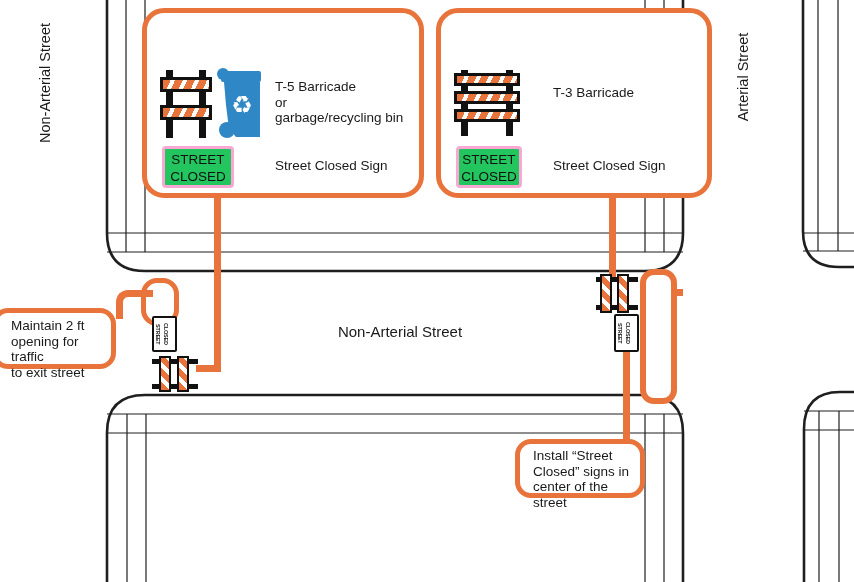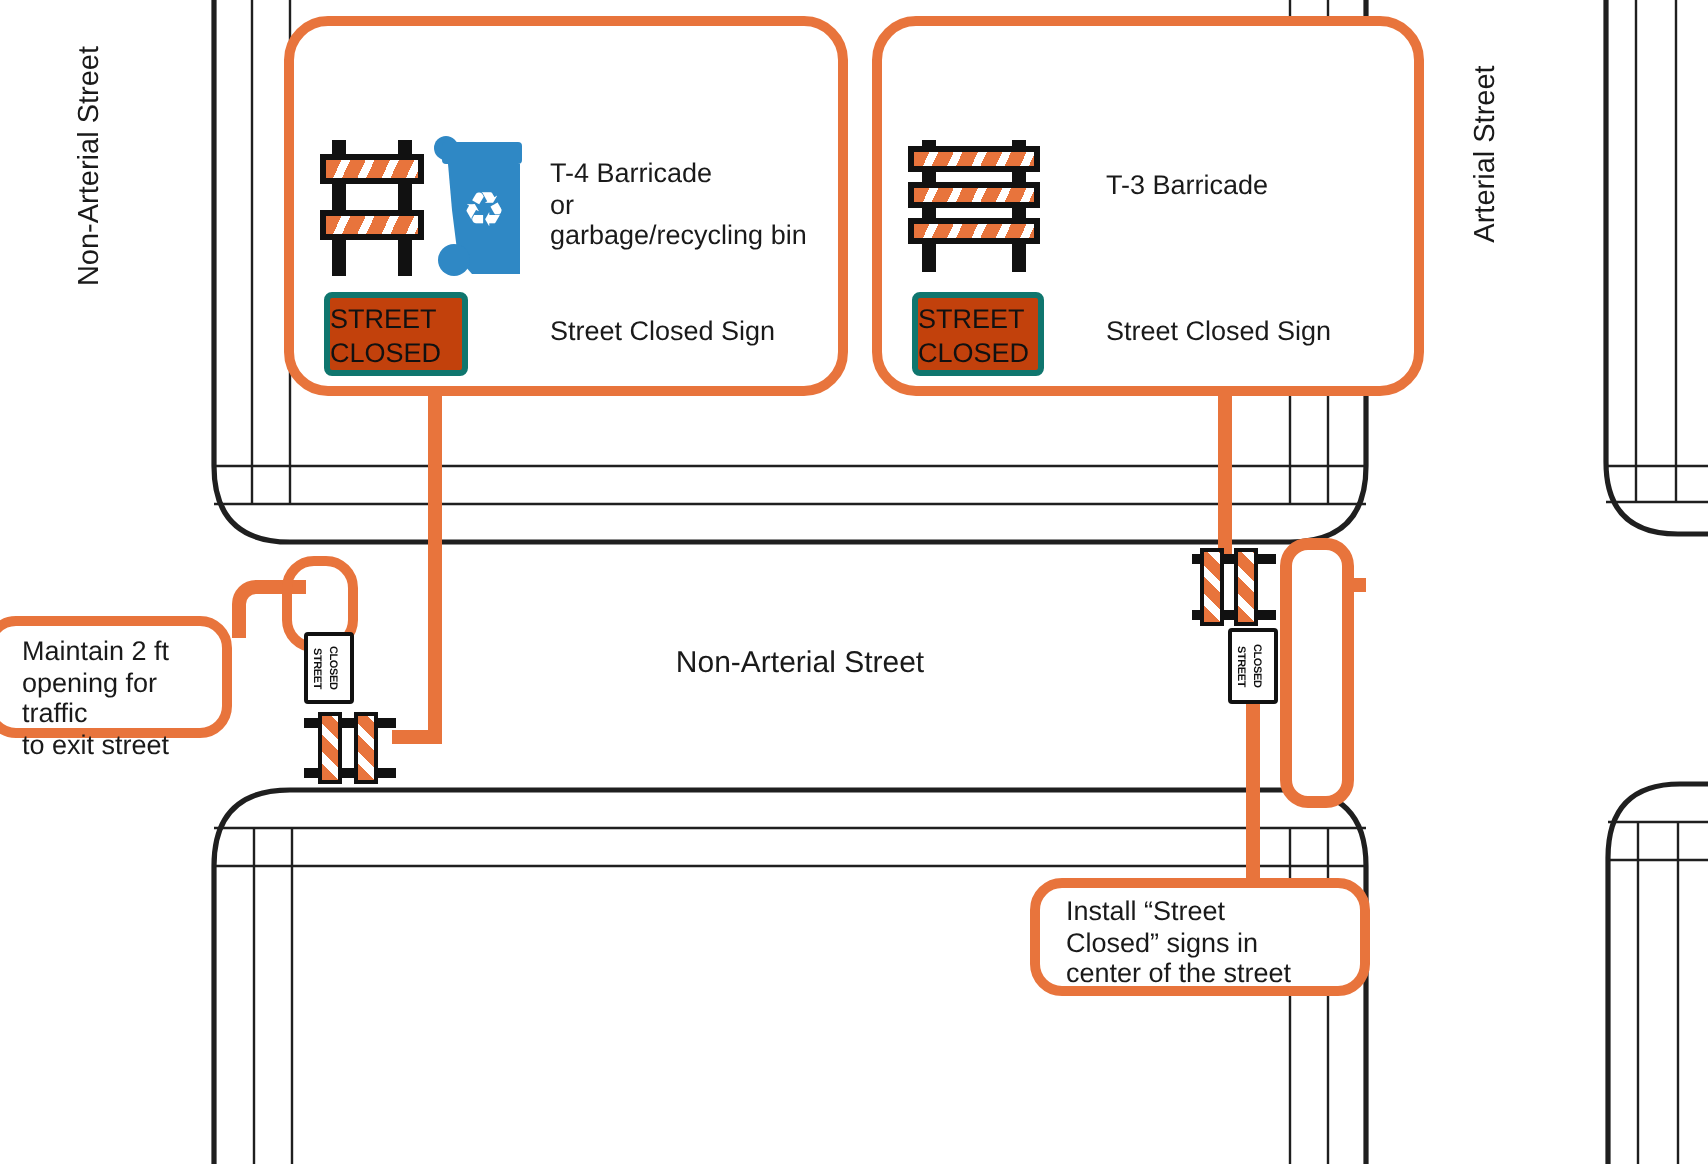--- a/index.html
+++ b/index.html
@@ -25,22 +25,22 @@
   .capsule { position:absolute; z-index:3; background:#fff; border:6px solid #E8743C; border-radius:14px; }
   .oval { position:absolute; z-index:3; background:transparent; border:5px solid #E8743C; border-radius:16px; }
 
   
   .callout { position:absolute; z-index:5; background:#fff; border:5px solid #E8743C; box-sizing:border-box; }
   .callout .txt { position:absolute; font-size:13.5px; line-height:16.5px; color:#1a1a1a; }
   .title { position:absolute; font-size:14px; line-height:19px; }
   .title b { font-weight:700; }
 
   
-  .legend-sign { position:absolute; background:#c2410c; border:3px solid #0f766e; border-radius:4px;
-    font-size:13.5px; line-height:16.5px; padding-top:3px; box-sizing:border-box; color:#111; }
+  .legend-sign { position:absolute; background:#22c55e; border:3px solid #f9a8d4; border-radius:4px;
+    text-align:center; font-size:13.5px; line-height:16.5px; padding-top:3px; box-sizing:border-box; color:#111; }
 
   
   .mini-sign { position:absolute; z-index:4; background:#fff; border:2px solid #111; border-radius:2px;
     box-sizing:border-box; writing-mode:vertical-lr; font-size:5.5px; font-weight:700; line-height:8px;
     letter-spacing:-0.2px; text-align:center; padding:1px 0; color:#111; }
 
   
   .barr { position:absolute; z-index:4; }
   .bar  { position:absolute; background:#111; }
   .rail { position:absolute; box-sizing:border-box; border:2px solid #111; }
@@ -133,21 +133,21 @@
     </div>
 
     <svg class="bin" style="left:68px; top:52px;" width="52" height="78" viewBox="0 0 52 78">
       <circle cx="8" cy="9" r="6" fill="#2F88C5"></circle>
       <rect x="6" y="6" width="40" height="11" rx="2" fill="#2F88C5"></rect>
       <path d="M9,17 L45,17 L45,72 L21,72 L14,64 L11,40 Z" fill="#2F88C5"></path>
       <circle cx="12" cy="65" r="8" fill="#2F88C5"></circle>
       <text x="27" y="48" text-anchor="middle" font-size="24" fill="#ffffff" font-family="DejaVu Sans, sans-serif">♻</text>
     </svg>
 
-    <div class="txt pre" style="left:128px; top:66px; line-height:15.5px;">T-4 Barricade
+    <div class="txt pre" style="left:128px; top:66px; line-height:15.5px;">T-5 Barricade
 or
 garbage/recycling bin</div>
 
     <div class="legend-sign pre" style="left:15px; top:133px; width:72px; height:42px;">STREET
 CLOSED</div>
     <div class="txt" style="left:128px; top:145px;">Street Closed Sign</div>
   </div>
 
   <div class="callout" style="left:436px; top:8px; width:276px; height:190px; border-radius:22px;">
 
@@ -166,19 +166,19 @@
     <div class="txt" style="left:112px; top:145px;">Street Closed Sign</div>
   </div>
 
   <div class="callout" style="left:-8px; top:308px; width:124px; height:61px; border-radius:16px;">
     <div class="txt pre" style="left:14px; top:5px; line-height:15.5px;">Maintain 2 ft
 opening for traffic
 to exit street</div>
   </div>
 
 
-  <div class="callout" style="left:515px; top:439px; width:170px; height:59px; border-radius:16px;">
+  <div class="callout" style="left:515px; top:439px; width:130px; height:59px; border-radius:16px;">
     <div class="txt pre" style="left:13px; top:4px; line-height:15.5px;">Install “Street
 Closed” signs in
 center of the street</div>
   </div>
 
 </div>
 
 </body></html>

